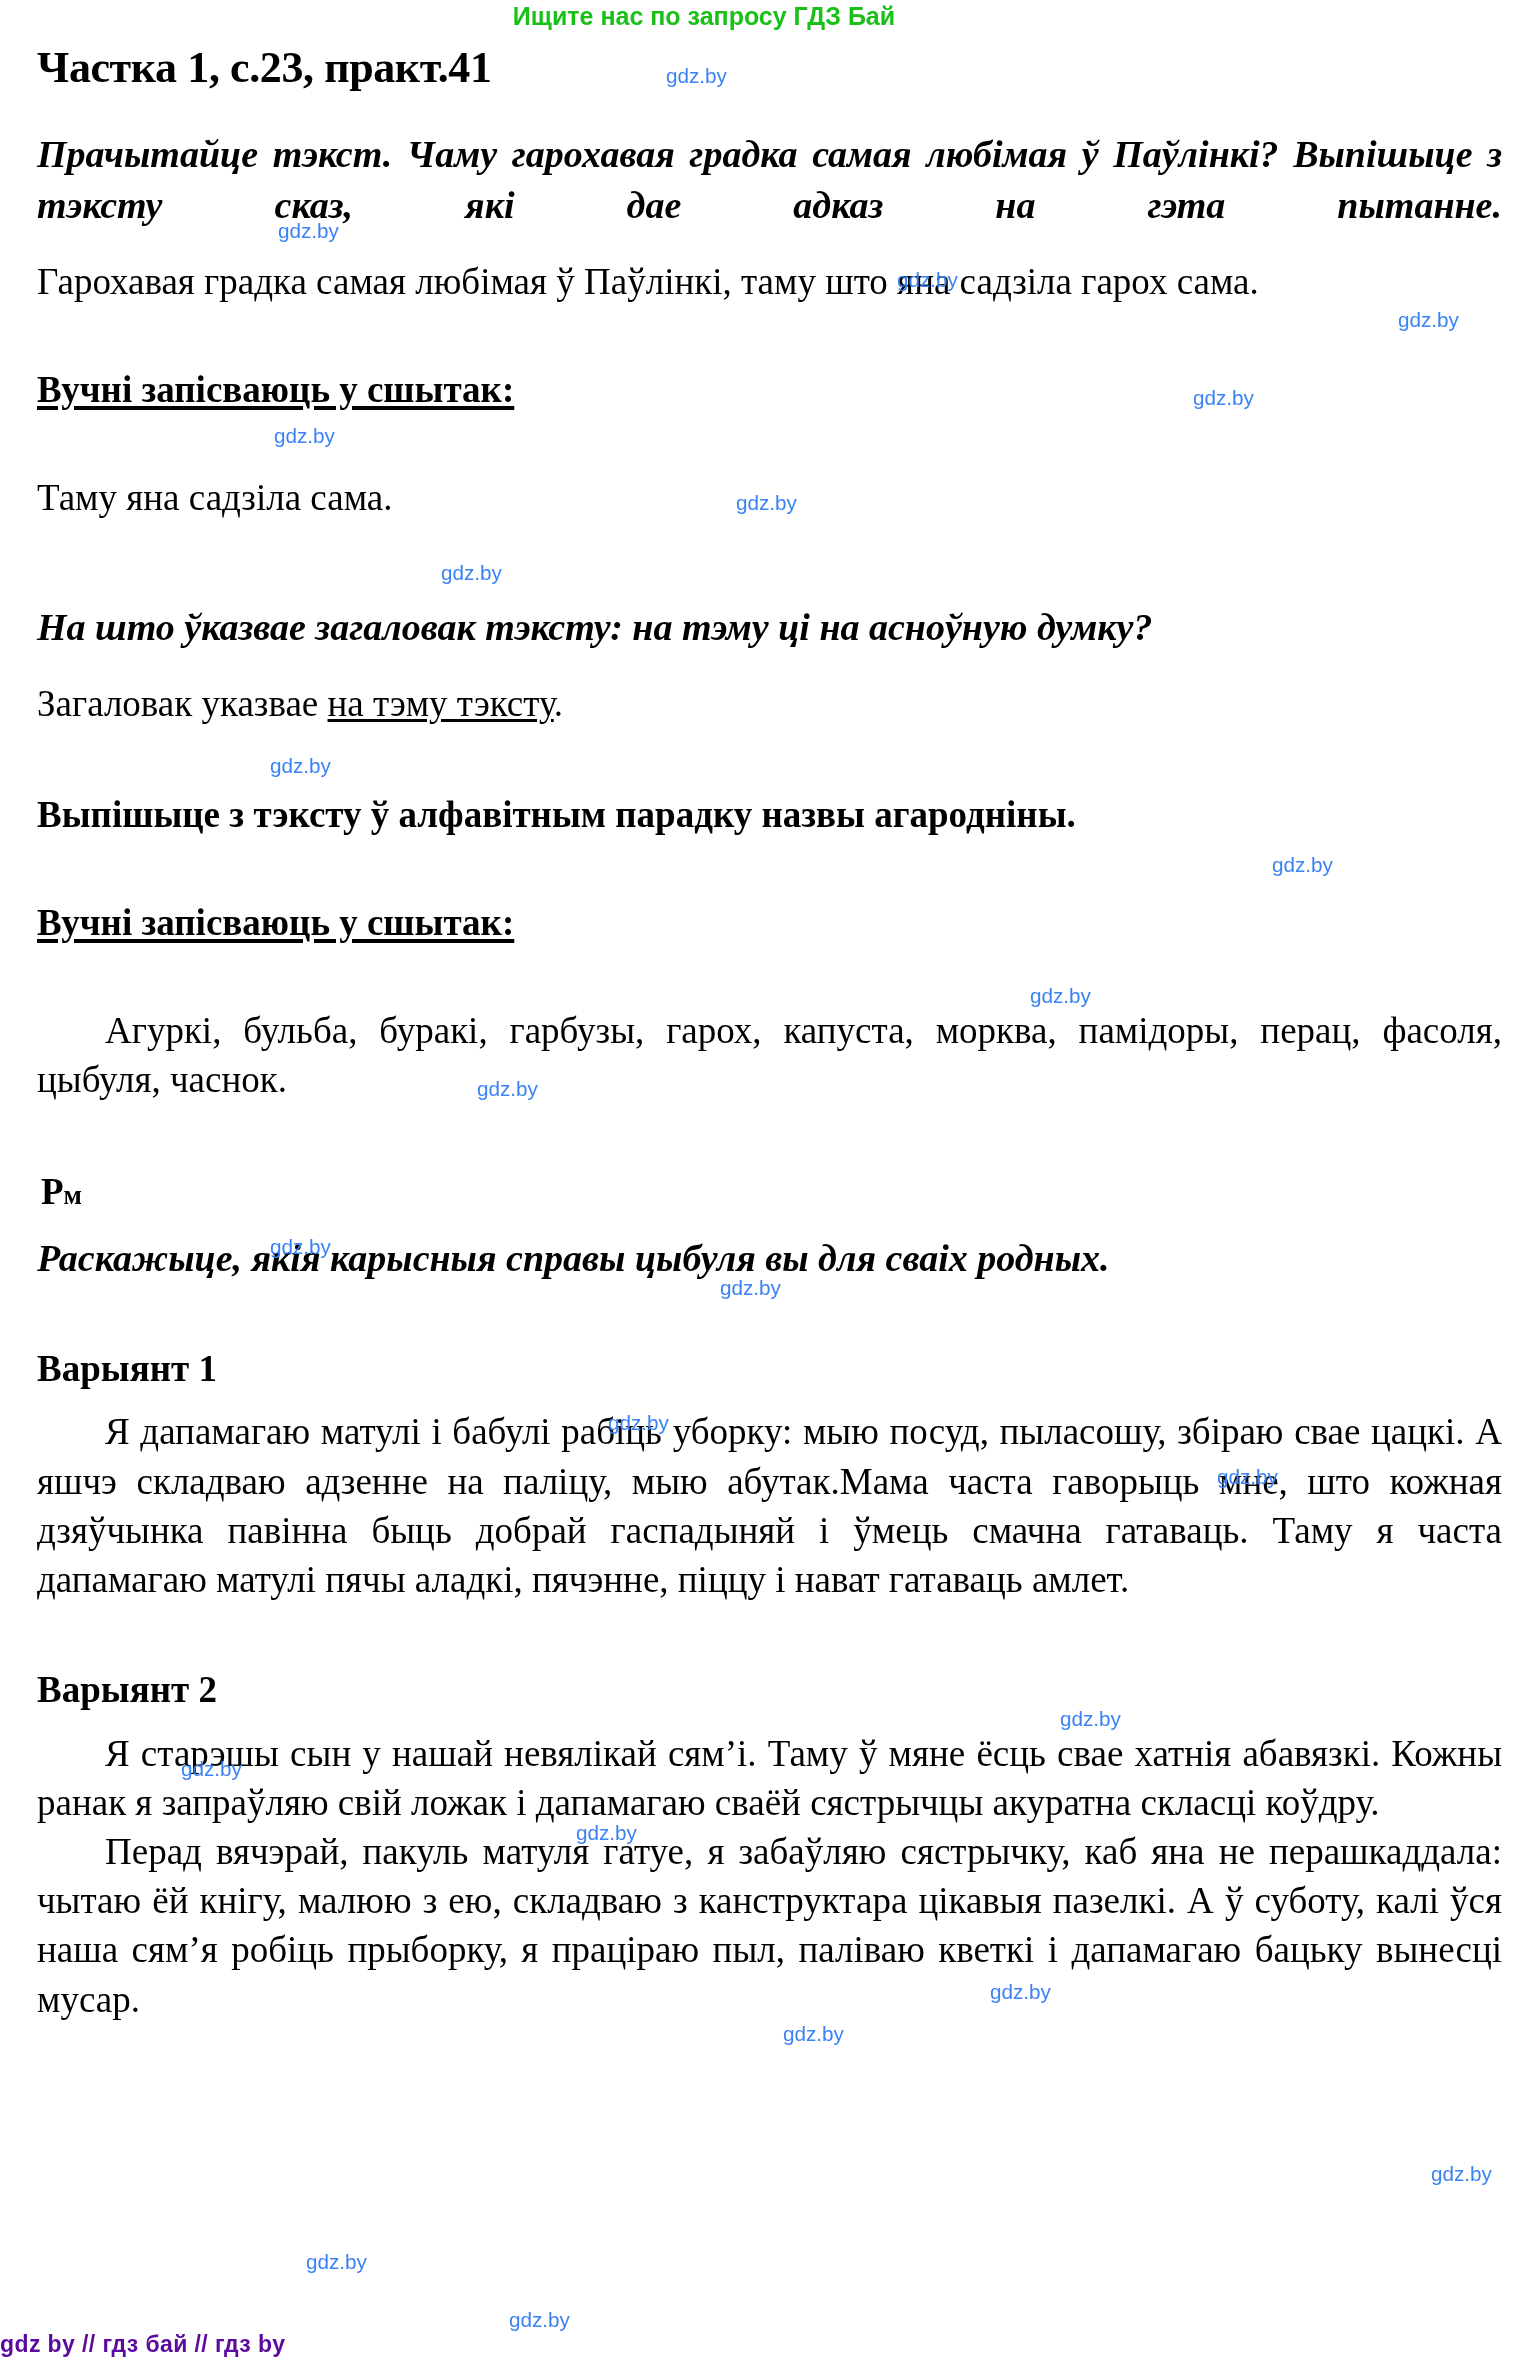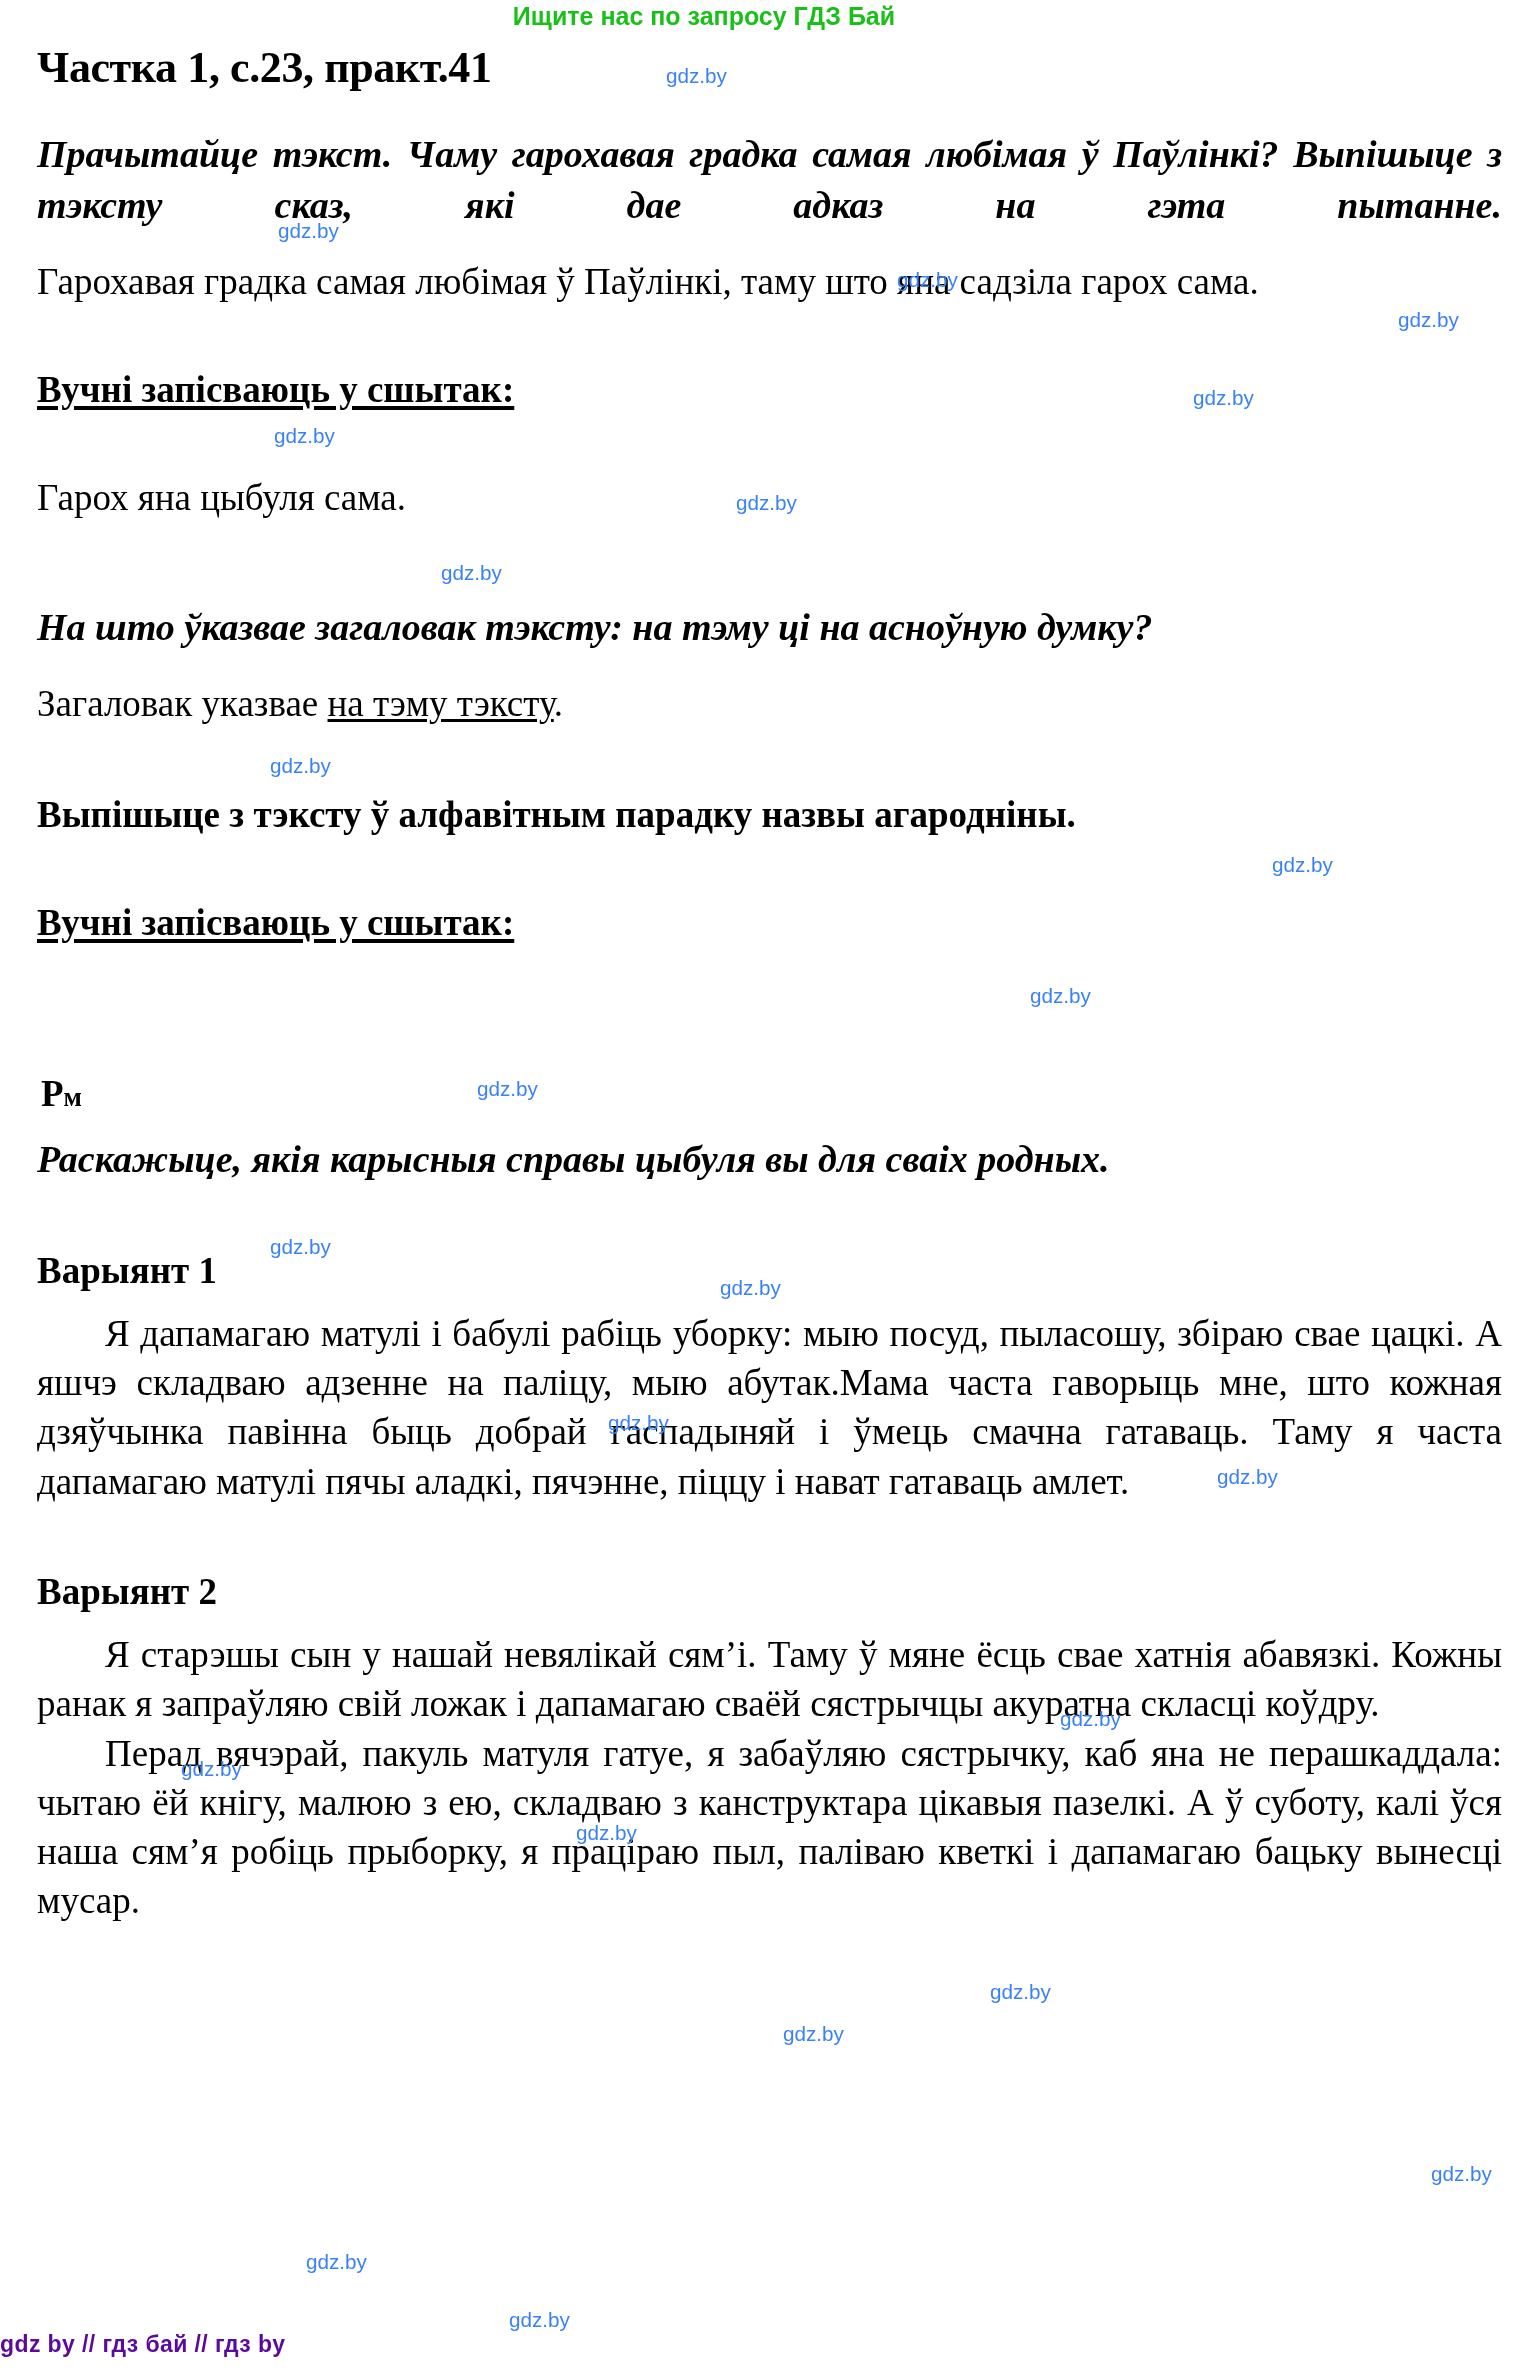--- a/index.html
+++ b/index.html
@@ -142,40 +142,41 @@
     <div class="gap-s"></div>
 
     <p class="para lastleft">Гарохавая градка самая любімая ў Паўлінкі, таму што яна садзіла гарох сама.</p>
 
     <div class="gap-l"></div>
 
     <div><span class="sub-head">Вучні запісваюць у сшытак:</span></div>
 
     <div class="gap-l"></div>
 
-    <p class="para lastleft">Гарох яна цыбуля сама.</p>
+    <p class="para lastleft">Таму яна садзіла сама.</p>
 
     <div class="gap-xl"></div>
 
     <p class="q single">На што ўказвае загаловак тэксту: на тэму ці на асноўную думку?</p>
 
     <div class="gap-s"></div>
 
     <p class="para lastleft"><span>Загаловак указвае </span><span class="u">на тэму тэксту</span><span>.</span></p>
 
     <div class="gap-l"></div>
 
     <p class="bold-q">Выпішыце з тэксту ў алфавітным парадку назвы агародніны.</p>
 
     <div class="gap-l"></div>
 
     <div><span class="sub-head">Вучні запісваюць у сшытак:</span></div>
 
     <div class="gap-l"></div>
 
+    <p class="para indent">Агуркі, бульба, буракі, гарбузы, гарох, капуста,  морква,  памідоры, перац, фасоля, цыбуля, часнок.</p>
 
     <div class="gap-l"></div>
 
     <p class="rm"><span>Р</span><span class="small">м</span></p>
 
     <div class="gap-xs"></div>
 
     <p class="q single">Раскажыце, якія карысныя справы цыбуля вы для сваіх родных.</p>
 
     <div class="gap-l"></div>

